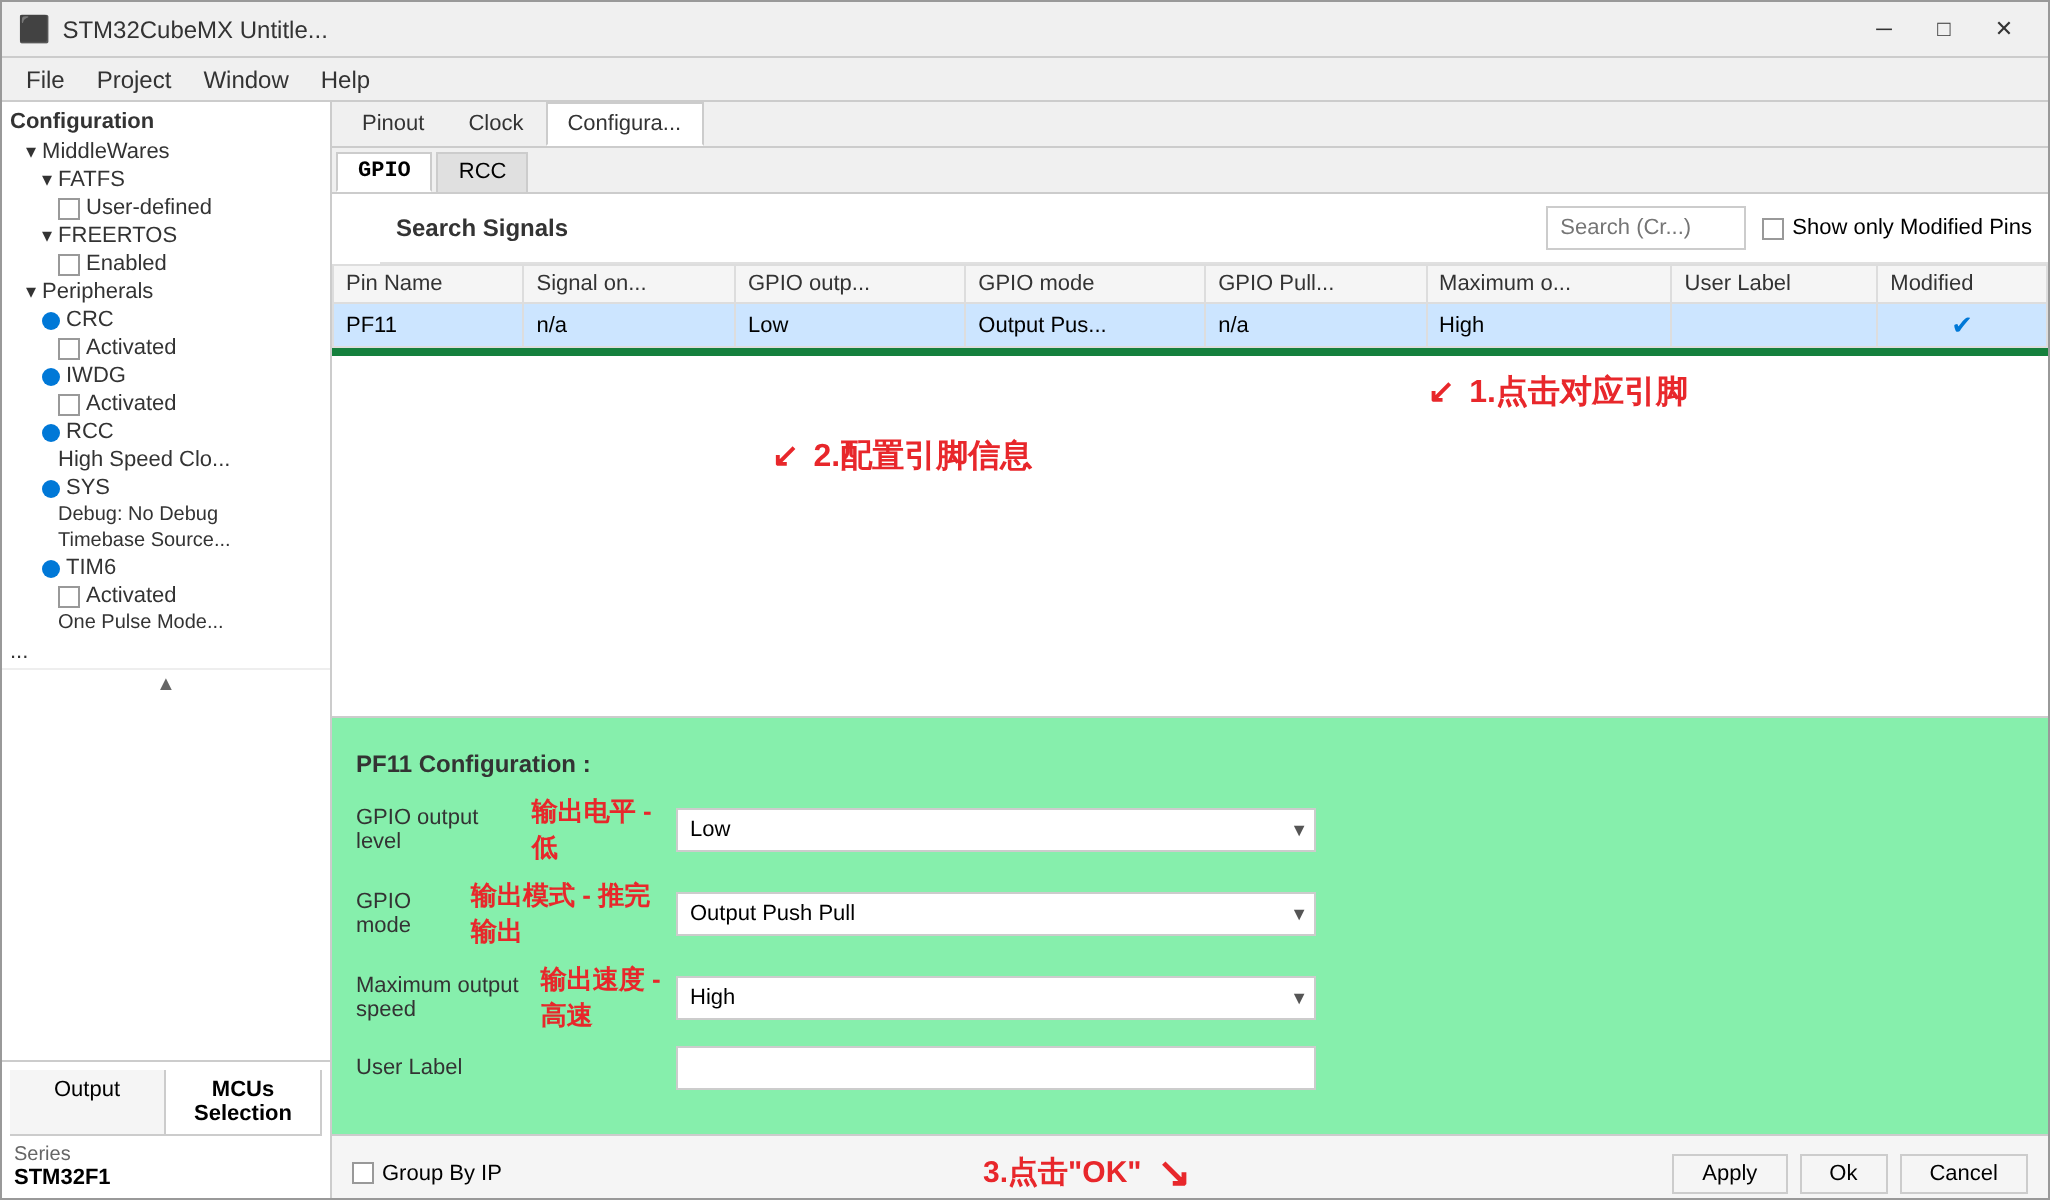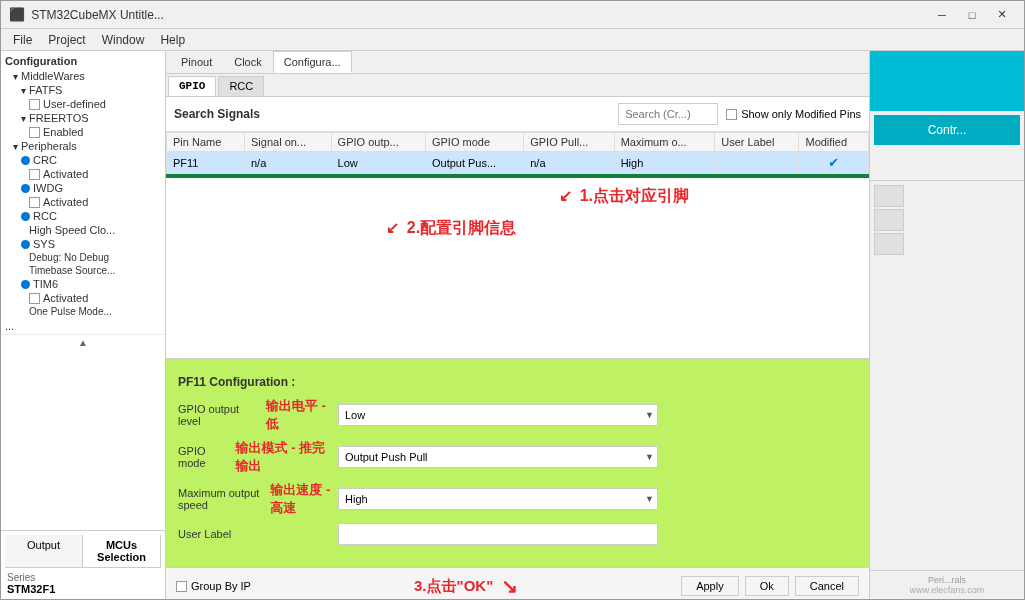--- a/index.html
+++ b/index.html
@@ -41,39 +41,39 @@
     .panel-tabs { display: flex; border-bottom: 1px solid #ccc; background: #f0f0f0; padding: 2px 2px 0 2px; }
     .panel-tab { padding: 3px 10px; cursor: pointer; background: #e0e0e0; border: 1px solid #ccc; border-bottom: none; margin-right: 2px; font-size: 11px; }
     .panel-tab.active { background: white; font-weight: bold; border-bottom: 1px solid white; font-family: Liberation Mono, monospace; }
 
     
     .top-tabs { display: flex; border-bottom: 1px solid #ccc; background: #f0f0f0; padding: 0 4px; }
     .top-tab { padding: 4px 10px; cursor: pointer; font-size: 11px; color: #333; border: 1px solid transparent; }
     .top-tab.active { background: white; border: 1px solid #ccc; border-bottom: 1px solid white; }
 
     
-    .search-area { padding: 6px 8px; border-bottom: 1px solid #e0e0e0; display: flex; align-items: center; justify-content: space-between; }
+    .search-area { padding: 6px 8px; border-bottom: 1px solid #e0e0e0; display: flex; align-items: center; justify-content: space-between; margin-left: 24px; }
     .search-right { display: flex; align-items: center; gap: 8px; }
     .search-input { height: 22px; width: 100px; border: 1px solid #ccc; padding: 2px 6px; font-size: 11px; }
     .show-modified { display: flex; align-items: center; gap: 4px; font-size: 11px; }
     .checkbox-small { width: 11px; height: 11px; border: 1px solid #999; background: white; }
 
     
     .table-area { border-bottom: 4px solid #15803d; }
     .data-table { width: 100%; border-collapse: collapse; font-size: 11px; }
     .data-table th { background: #f5f5f5; border: 1px solid #ddd; padding: 3px 6px; text-align: left; font-weight: normal; color: #333; white-space: nowrap; }
     .data-table td { border: 1px solid #ddd; padding: 3px 6px; white-space: nowrap; }
     .data-table tr.selected { background: #cce5ff; }
     .data-table tr.selected td { background: #cce5ff; }
 
     
     .annotation-area { flex: 1; position: relative; background: white; min-height: 180px; }
 
     
-    .config-panel { border-top: 1px solid #ccc; padding: 16px 12px; background: #bef264; }
+    .config-panel { border-top: 1px solid #ccc; padding: 16px 12px; background: #86efac; }
     .config-title { font-size: 12px; font-weight: bold; margin-bottom: 8px; color: #333; }
     .config-row { display: flex; align-items: center; margin-bottom: 6px; }
     .config-label { width: 160px; font-size: 11px; color: #333; display: flex; align-items: center; gap: 6px; }
     .config-label-text { font-size: 11px; }
     .config-label-cn { font-size: 13px; color: #e8272b; font-weight: bold; }
     .config-input-text { height: 22px; border: 1px solid #ccc; padding: 2px 6px; font-size: 11px; width: 320px; }
 
     
     .bottom-bar { display: flex; align-items: center; justify-content: space-between; padding: 6px 10px; border-top: 1px solid #ccc; background: #f5f5f5; }
     .bottom-left { display: flex; align-items: center; gap: 4px; font-size: 11px; }
@@ -344,32 +344,15 @@
           <span style="font-size:20px; color:#e8272b; font-weight:bold;">↘</span>
         </div>
         <div class="bottom-right">
           <button class="btn">Apply</button>
           <button class="btn-ok">Ok</button>
           <button class="btn">Cancel</button>
         </div>
       </div>
     </div>
 
-    <div class="far-right">
-      <div class="far-right-top">
-        <div class="cyan-block"></div>
-        <div class="far-right-ctrl">
-          <button class="ctrl-btn">Contr...</button>
-        </div>
-      </div>
-      <div class="far-right-middle">
-        <button class="right-small-btn"></button>
-        <button class="right-small-btn"></button>
-        <button class="right-small-btn"></button>
-      </div>
-      <div class="far-right-bottom">
-        <div>Peri...rals</div>
-        <div class="watermark">www.elecfans.com</div>
-      </div>
-    </div>
 
   </div>
 </div>
 
 </body></html>

